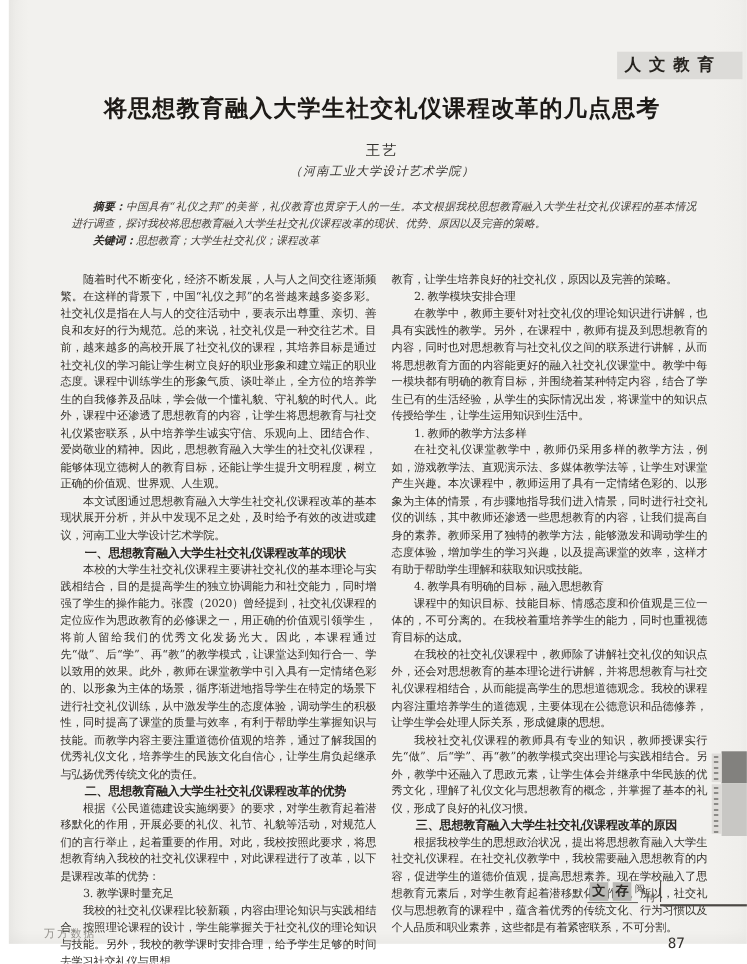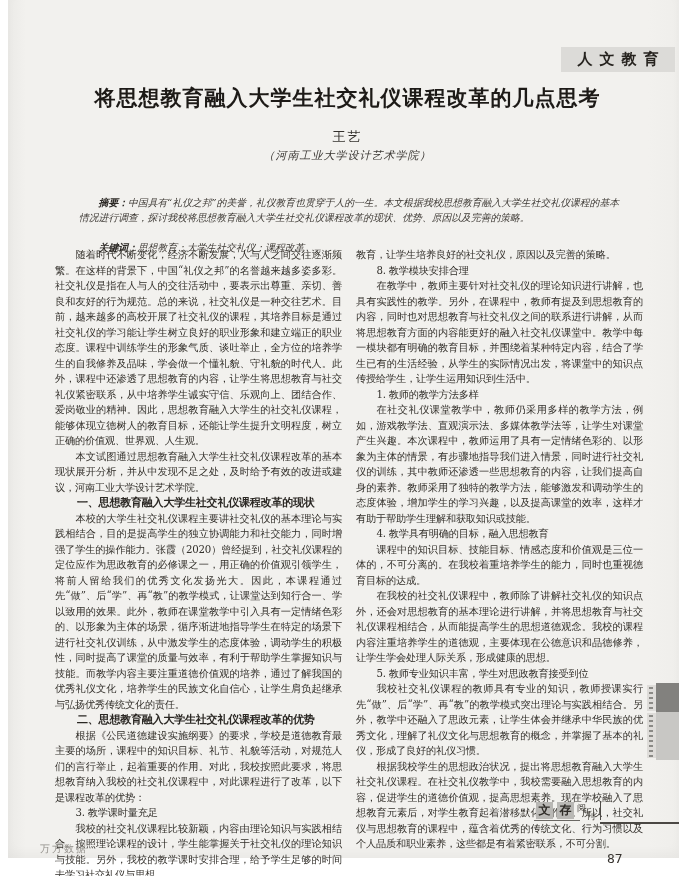--- a/index.html
+++ b/index.html
@@ -9,41 +9,41 @@
     font-family:"DejaVu Serif","Liberation Serif",serif;
   }
   .page{
     position:absolute;left:8px;top:0;width:671px;height:858px;
     background:linear-gradient(90deg,#ebeae7 0,#f2f1ee 18px,#f2f1ee 640px,#efeeeb 671px);
     box-shadow:inset 0 -6px 10px rgba(0,0,0,0.03);
   }
   .badge{
     position:absolute;left:553px;top:47px;width:114px;height:25px;
     background:#dcdbd8;color:#26231f;
-    font-weight:bold;font-size:15px;line-height:25px;text-align:center;
+    font-weight:bold;font-size:15px;line-height:25px;text-align:left;
     letter-spacing:7px;text-indent:7px;
   }
   .title{
     position:absolute;left:0;top:84px;width:679px;text-align:center;
     font-size:21px;font-weight:bold;color:#1d1a17;letter-spacing:1px;
   }
   .author{
     position:absolute;left:0;top:128px;width:679px;text-align:center;
     font-size:13px;color:#33302c;letter-spacing:2px;
   }
   .affil{
     position:absolute;left:0;top:148px;width:679px;text-align:center;
     font-size:11px;font-style:italic;color:#3b3834;letter-spacing:1px;
   }
   .abstract{
     position:absolute;left:55px;top:180px;width:572px;
     font-size:9.8px;line-height:14.5px;font-style:italic;color:#3e3a35;
     text-align:justify;
   }
-  .abstract p{margin:16px;}
+  .abstract p{margin:2px;}
   .abstract .first{text-indent:2em;}
   .abstract b{font-style:italic;font-weight:bold;color:#2c2925;}
   .columns{
     position:absolute;left:47px;top:247px;width:588px;
     display:flex;gap:14px;
   }
   .col{
     width:287px;
     font-size:10.2px;line-height:15.5px;letter-spacing:-0.2px;
     color:#33302b;text-align:justify;
@@ -104,35 +104,35 @@
     <p class="first"><b>关键词：</b><span>思想教育；大学生社交礼仪；课程改革</span></p>
   </div>
 
   <div class="columns">
     <div class="col">
       <p>随着时代不断变化，经济不断发展，人与人之间交往逐渐频繁。在这样的背景下，中国“礼仪之邦”的名誉越来越多姿多彩。社交礼仪是指在人与人的交往活动中，要表示出尊重、亲切、善良和友好的行为规范。总的来说，社交礼仪是一种交往艺术。目前，越来越多的高校开展了社交礼仪的课程，其培养目标是通过社交礼仪的学习能让学生树立良好的职业形象和建立端正的职业态度。课程中训练学生的形象气质、谈吐举止，全方位的培养学生的自我修养及品味，学会做一个懂礼貌、守礼貌的时代人。此外，课程中还渗透了思想教育的内容，让学生将思想教育与社交礼仪紧密联系，从中培养学生诚实守信、乐观向上、团结合作、爱岗敬业的精神。因此，思想教育融入大学生的社交礼仪课程，能够体现立德树人的教育目标，还能让学生提升文明程度，树立正确的价值观、世界观、人生观。</p>
       <p>本文试图通过思想教育融入大学生社交礼仪课程改革的基本现状展开分析，并从中发现不足之处，及时给予有效的改进或建议，河南工业大学设计艺术学院。</p>
       <p class="heading">一、思想教育融入大学生社交礼仪课程改革的现状</p>
       <p>本校的大学生社交礼仪课程主要讲社交礼仪的基本理论与实践相结合，目的是提高学生的独立协调能力和社交能力，同时增强了学生的操作能力。张霞（2020）曾经提到，社交礼仪课程的定位应作为思政教育的必修课之一，用正确的价值观引领学生，将前人留给我们的优秀文化发扬光大。因此，本课程通过先“做”、后“学”、再“教”的教学模式，让课堂达到知行合一、学以致用的效果。此外，教师在课堂教学中引入具有一定情绪色彩的、以形象为主体的场景，循序渐进地指导学生在特定的场景下进行社交礼仪训练，从中激发学生的态度体验，调动学生的积极性，同时提高了课堂的质量与效率，有利于帮助学生掌握知识与技能。而教学内容主要注重道德价值观的培养，通过了解我国的优秀礼仪文化，培养学生的民族文化自信心，让学生肩负起继承与弘扬优秀传统文化的责任。</p>
       <p class="heading">二、思想教育融入大学生社交礼仪课程改革的优势</p>
-      <p>根据《公民道德建设实施纲要》的要求，学校是道德教育最主要的场所，课程中的知识目标、礼节、礼貌等活动，对规范人们的言行举止，起着重要的作用。对此，我校按照此要求，将思想教育纳入我校的社交礼仪课程中，对此课程进行了改革，以下是课程改革的优势：</p>
+      <p>根据《公民道德建设实施纲要》的要求，对学生教育起着潜移默化的作用，开展必要的礼仪、礼节、礼貌等活动，对规范人们的言行举止，起着重要的作用。对此，我校按照此要求，将思想教育纳入我校的社交礼仪课程中，对此课程进行了改革，以下是课程改革的优势：</p>
       <p>3. 教学课时量充足</p>
       <p>我校的社交礼仪课程比较新颖，内容由理论知识与实践相结合。按照理论课程的设计，学生能掌握关于社交礼仪的理论知识与技能。另外，我校的教学课时安排合理，给予学生足够的时间去学习社交礼仪与思想</p>
     </div>
     <div class="col">
       <p class="cont">教育，让学生培养良好的社交礼仪，原因以及完善的策略。</p>
-      <p>8. 教学模块安排合理</p>
+      <p>2. 教学模块安排合理</p>
       <p>在教学中，教师主要针对社交礼仪的理论知识进行讲解，也具有实践性的教学。另外，在课程中，教师有提及到思想教育的内容，同时也对思想教育与社交礼仪之间的联系进行讲解，从而将思想教育方面的内容能更好的融入社交礼仪课堂中。教学中每一模块都有明确的教育目标，并围绕着某种特定内容，结合了学生已有的生活经验，从学生的实际情况出发，将课堂中的知识点传授给学生，让学生运用知识到生活中。</p>
       <p>1. 教师的教学方法多样</p>
       <p>在社交礼仪课堂教学中，教师仍采用多样的教学方法，例如，游戏教学法、直观演示法、多媒体教学法等，让学生对课堂产生兴趣。本次课程中，教师运用了具有一定情绪色彩的、以形象为主体的情景，有步骤地指导我们进入情景，同时进行社交礼仪的训练，其中教师还渗透一些思想教育的内容，让我们提高自身的素养。教师采用了独特的教学方法，能够激发和调动学生的态度体验，增加学生的学习兴趣，以及提高课堂的效率，这样才有助于帮助学生理解和获取知识或技能。</p>
       <p>4. 教学具有明确的目标，融入思想教育</p>
       <p>课程中的知识目标、技能目标、情感态度和价值观是三位一体的，不可分离的。在我校着重培养学生的能力，同时也重视德育目标的达成。</p>
       <p>在我校的社交礼仪课程中，教师除了讲解社交礼仪的知识点外，还会对思想教育的基本理论进行讲解，并将思想教育与社交礼仪课程相结合，从而能提高学生的思想道德观念。我校的课程内容注重培养学生的道德观，主要体现在公德意识和品德修养，让学生学会处理人际关系，形成健康的思想。</p>
-      <p>5. 教师专业知识丰富，学生对思政教育接受到位</p>
       <p>我校社交礼仪课程的教师具有专业的知识，教师授课实行先“做”、后“学”、再“教”的教学模式突出理论与实践相结合。另外，教学中还融入了思政元素，让学生体会并继承中华民族的优秀文化，理解了礼仪文化与思想教育的概念，并掌握了基本的礼仪，形成了良好的礼仪习惯。</p>
+      <p class="heading">三、思想教育融入大学生社交礼仪课程改革的原因</p>
       <p>根据我校学生的思想政治状况，提出将思想教育融入大学生社交礼仪课程。在社交礼仪教学中，我校需要融入思想教育的内容，促进学生的道德价值观，提高思想素养。现在学校融入了思想教育元素后，对学生教育起着潜移默化的作用。所以，社交礼仪与思想教育的课程中，蕴含着优秀的传统文化、行为习惯以及个人品质和职业素养，这些都是有着紧密联系，不可分割。</p>
     </div>
   </div>
 
   <div class="journal">
     <span class="jbox c1">文</span>
     <span class="jbox c2">存</span>
     <span class="jstag">
       <i class="jy">阅</i>
       <i class="jk">刊</i>

